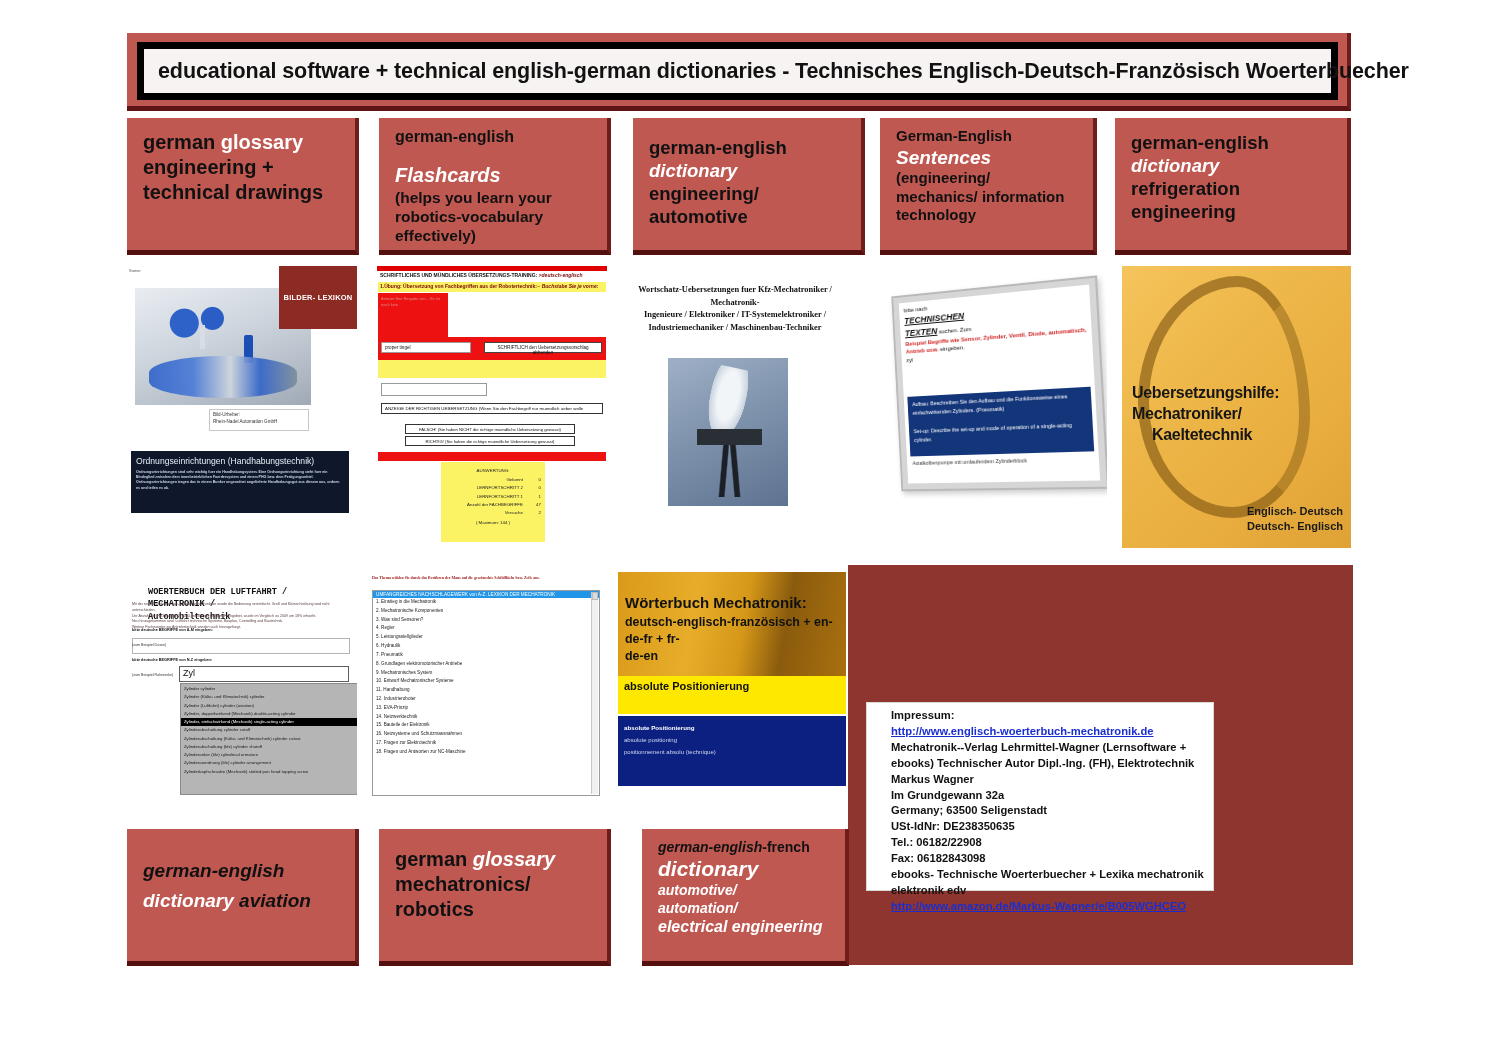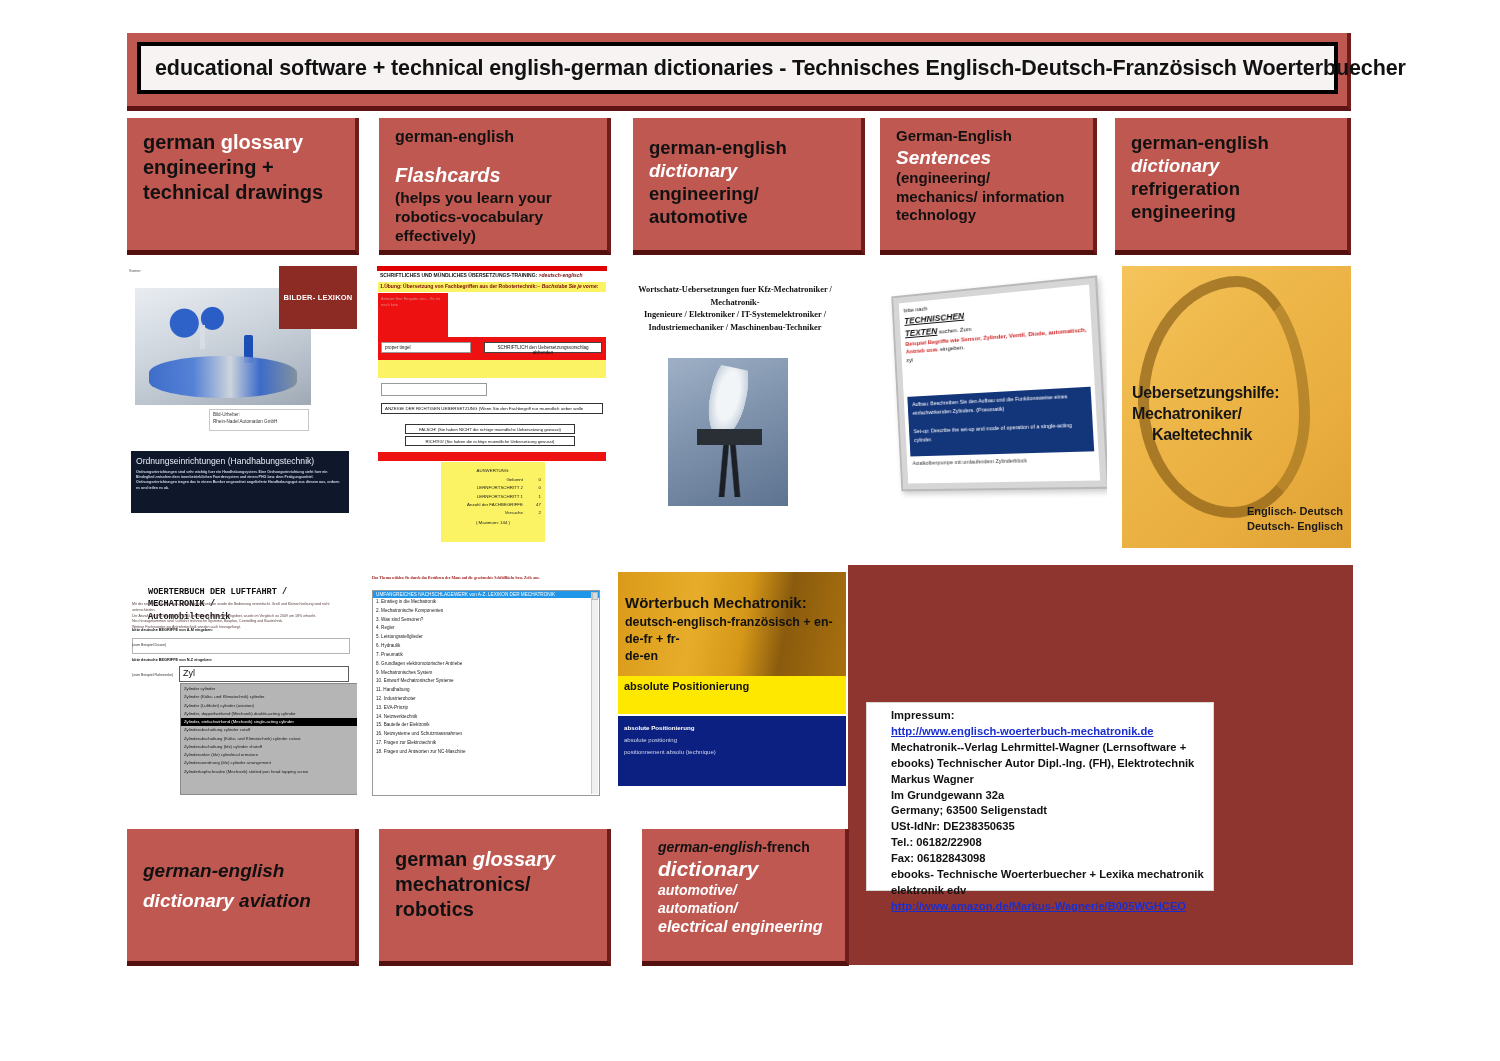--- a/index.html
+++ b/index.html
@@ -16,21 +16,21 @@
   .banner{
     position:absolute;left:127px;top:33px;width:1224px;height:78px;
     background:#c05852;
     border-right:4px solid #6e1c1c;
     border-bottom:5px solid #5e1414;
     box-sizing:border-box;
   }
   .banner-inner{
     position:absolute;left:10px;top:9px;right:9px;height:44px;
     background:#f7f3f3;
-    border:4px solid #000000;
+    border:7px solid #000000;
     display:flex;align-items:center;
   }
   .banner-title{
     font-size:21.5px;font-weight:bold;color:#121212;
     letter-spacing:-0.1px;white-space:nowrap;padding-left:14px;
   }
 
   
   .card{
     position:absolute;background:#c05852;box-sizing:border-box;

